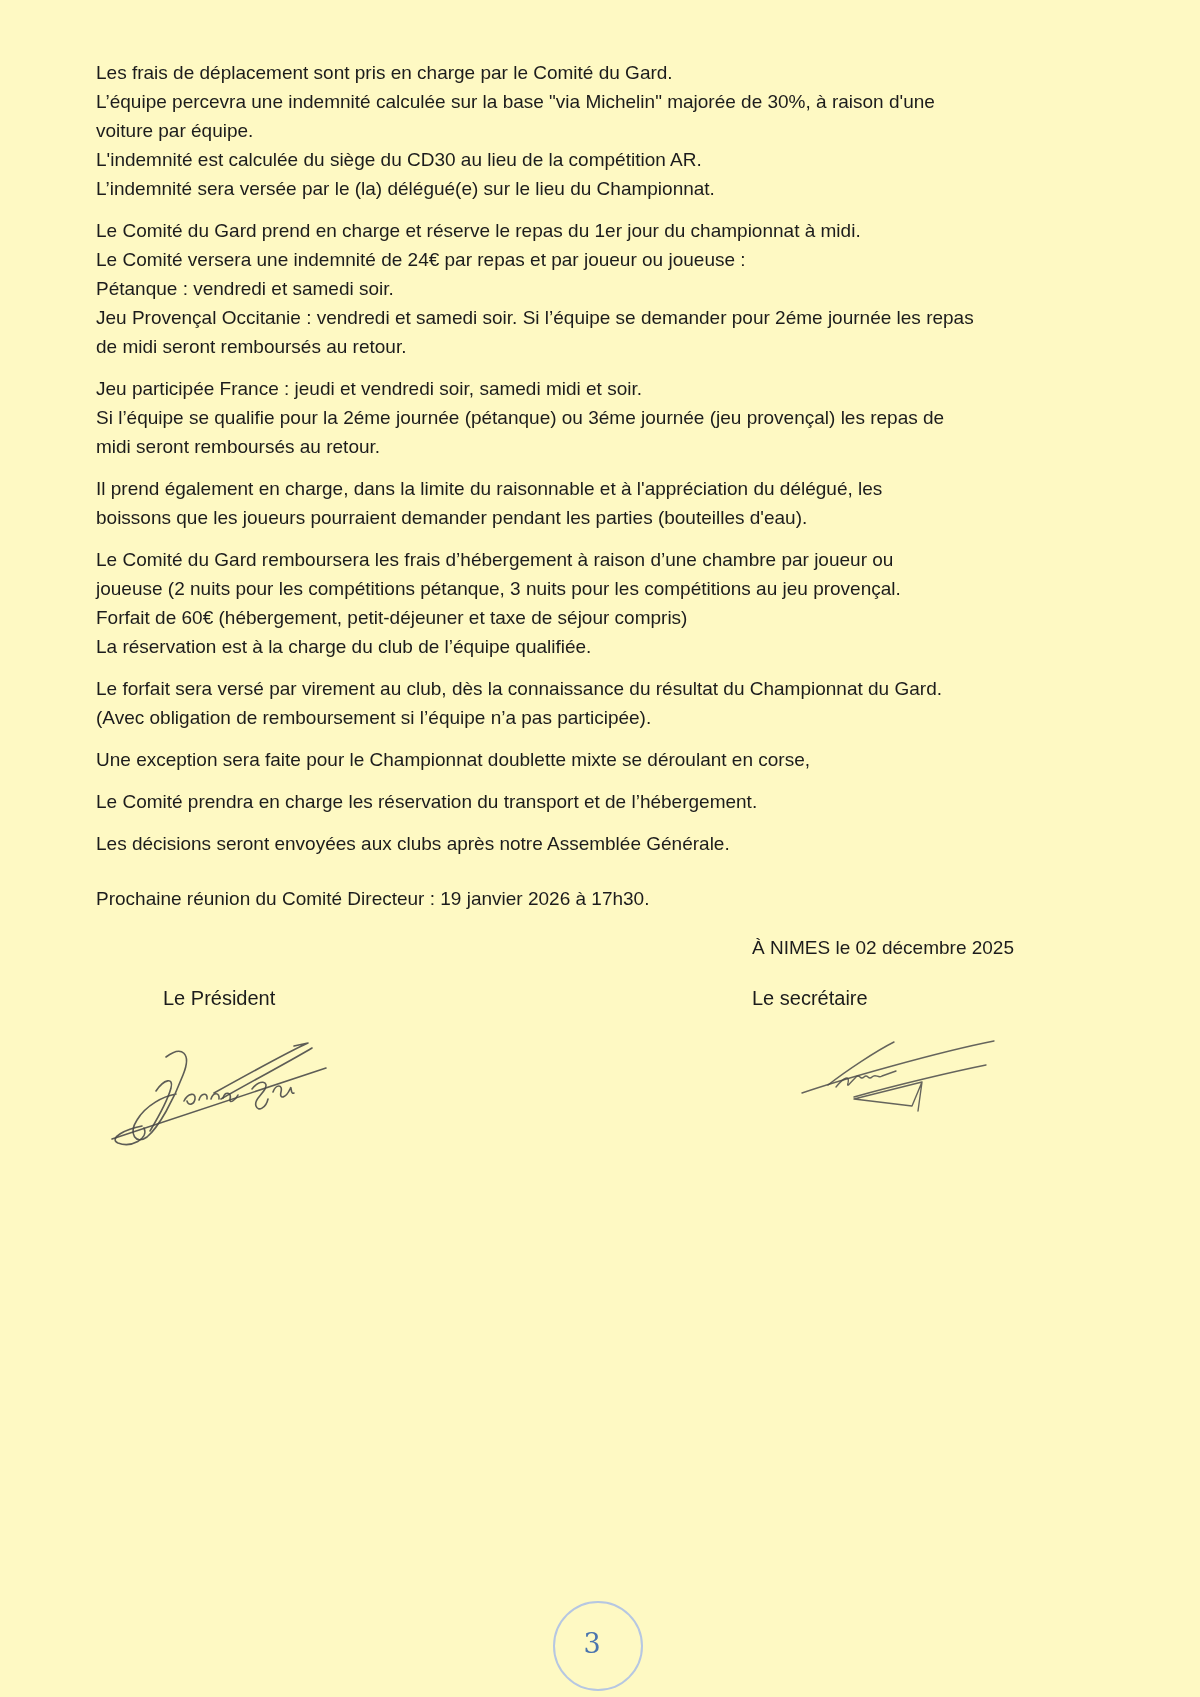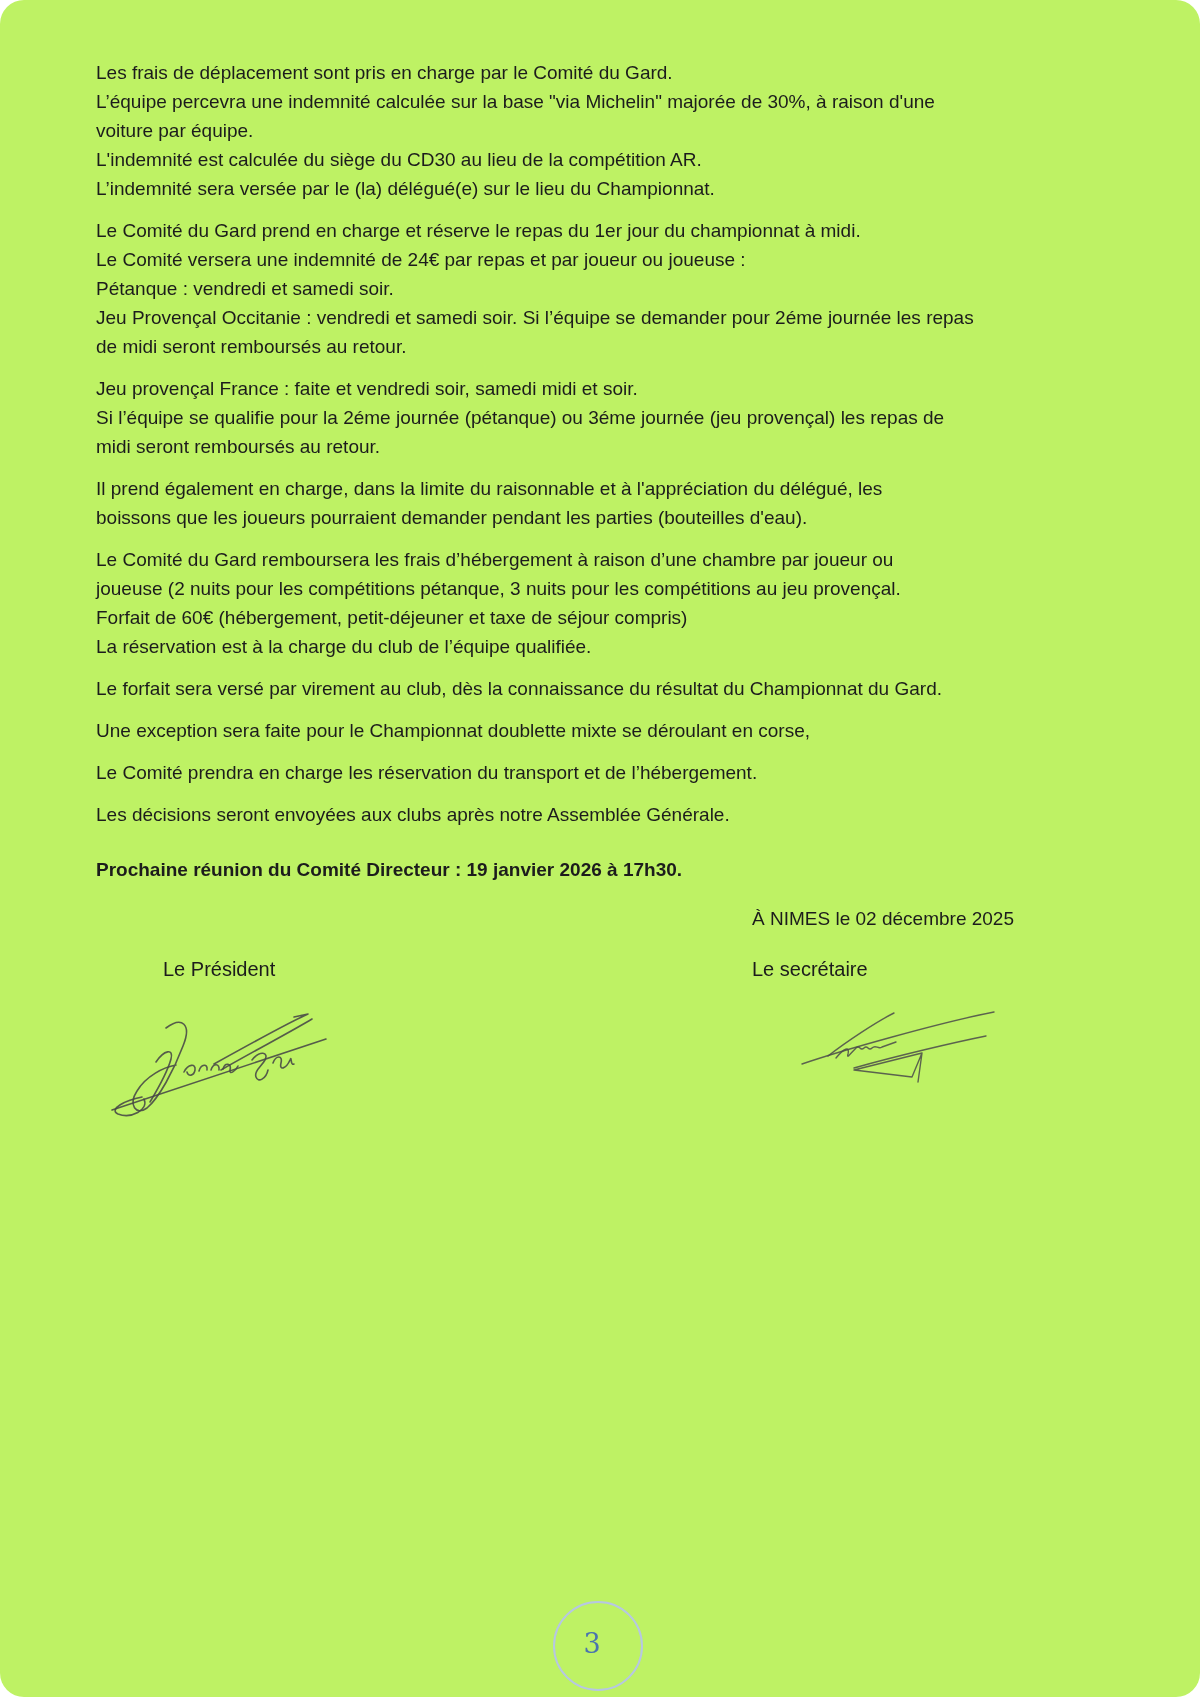--- a/index.html
+++ b/index.html
@@ -1,37 +1,36 @@
 <!DOCTYPE html>
 <html><head>
 <meta charset="utf-8">
 <style>
   html,body{margin:0;padding:0;background:#ffffff;}
   .page{
     position:relative;
     width:1200px;height:1697px;
-    background:#bef264;
+    background:#fef9c3;
     overflow:hidden;
     font-family:"Liberation Sans", sans-serif;
     color:#1c1c1c;
-    border-radius:24px;
   }
   .content{
     margin-left:96px;
     width:918px;
     padding-top:58px;
   }
   .para{margin:0 0 13px 0;}
   .line{
     height:29px;line-height:29px;
     font-size:19px;
     white-space:nowrap;
     letter-spacing:0px;
   }
-  .mt-extra{margin-top:26px;font-weight:bold;}
+  .mt-extra{margin-top:26px;}
   .dateline{
     margin-top:20px;
     text-align:right;
     font-size:19px;height:29px;line-height:29px;
     white-space:nowrap;
   }
   .sig-titles{
     position:relative;height:29px;margin-top:22px;
     font-size:20px;line-height:29px;
   }
@@ -71,39 +70,40 @@
 
     <div class="para">
       <div class="line">Le Comité du Gard prend en charge et réserve le repas du 1er jour du championnat à midi.</div>
       <div class="line">Le Comité versera une indemnité de 24€ par repas et par joueur ou joueuse :</div>
       <div class="line">Pétanque : vendredi et samedi soir.</div>
       <div class="line">Jeu Provençal Occitanie : vendredi et samedi soir. Si l’équipe se demander pour 2éme journée les repas</div>
       <div class="line">de midi seront remboursés au retour.</div>
     </div>
 
     <div class="para">
-      <div class="line">Jeu provençal France : faite et vendredi soir, samedi midi et soir.</div>
+      <div class="line">Jeu participée France : jeudi et vendredi soir, samedi midi et soir.</div>
       <div class="line">Si l’équipe se qualifie pour la 2éme journée (pétanque) ou 3éme journée (jeu provençal) les repas de</div>
       <div class="line">midi seront remboursés au retour.</div>
     </div>
 
     <div class="para">
       <div class="line">Il prend également en charge, dans la limite du raisonnable et à l'appréciation du délégué, les</div>
       <div class="line">boissons que les joueurs pourraient demander pendant les parties (bouteilles d'eau).</div>
     </div>
 
     <div class="para">
       <div class="line">Le Comité du Gard remboursera les frais d’hébergement à raison d’une chambre par joueur ou</div>
       <div class="line">joueuse (2 nuits pour les compétitions pétanque, 3 nuits pour les compétitions au jeu provençal.</div>
       <div class="line">Forfait de 60€ (hébergement, petit-déjeuner et taxe de séjour compris)</div>
       <div class="line">La réservation est à la charge du club de l’équipe qualifiée.</div>
     </div>
 
     <div class="para">
       <div class="line">Le forfait sera versé par virement au club, dès la connaissance du résultat du Championnat du Gard.</div>
+      <div class="line">(Avec obligation de remboursement si l’équipe n’a pas participée).</div>
     </div>
 
     <div class="para">
       <div class="line">Une exception sera faite pour le Championnat doublette mixte se déroulant en corse,</div>
     </div>
 
     <div class="para">
       <div class="line">Le Comité prendra en charge les réservation du transport et de l’hébergement.</div>
     </div>
 

